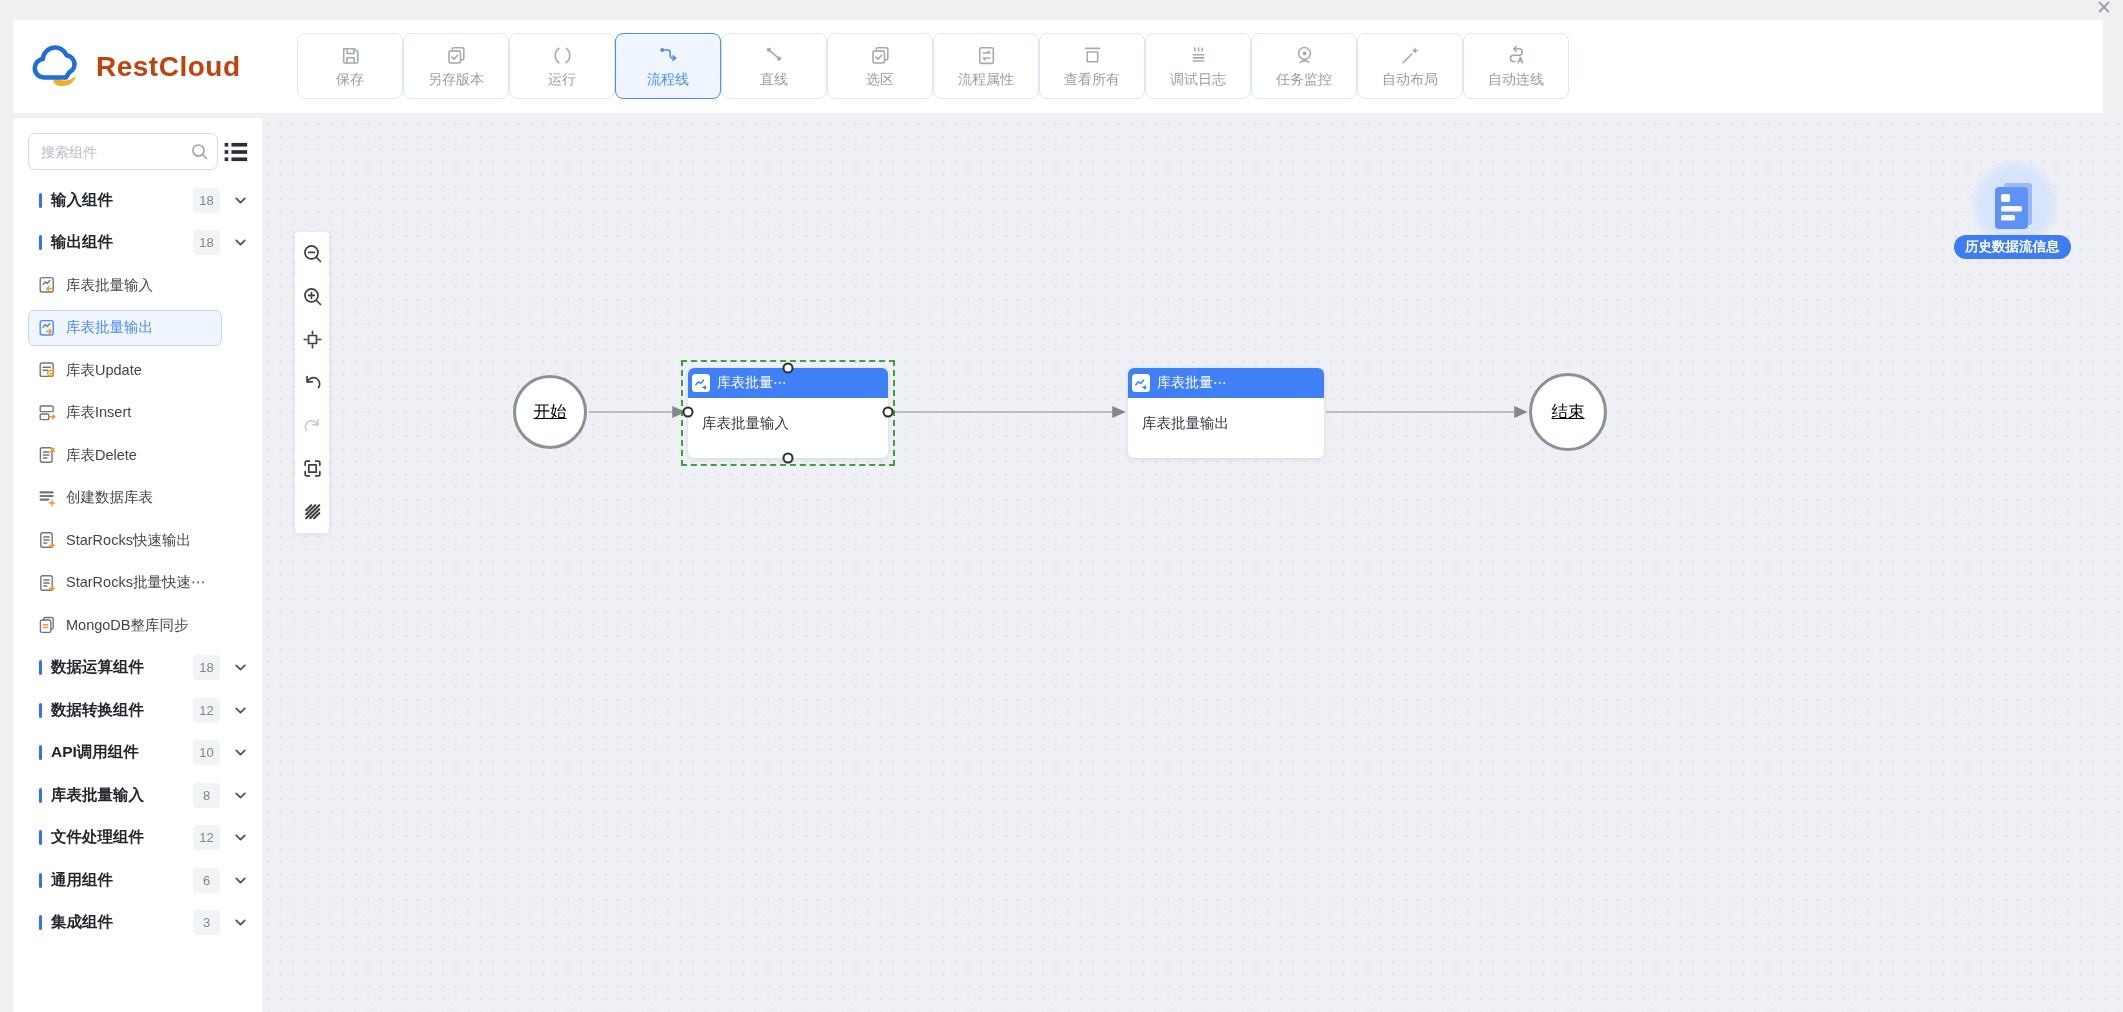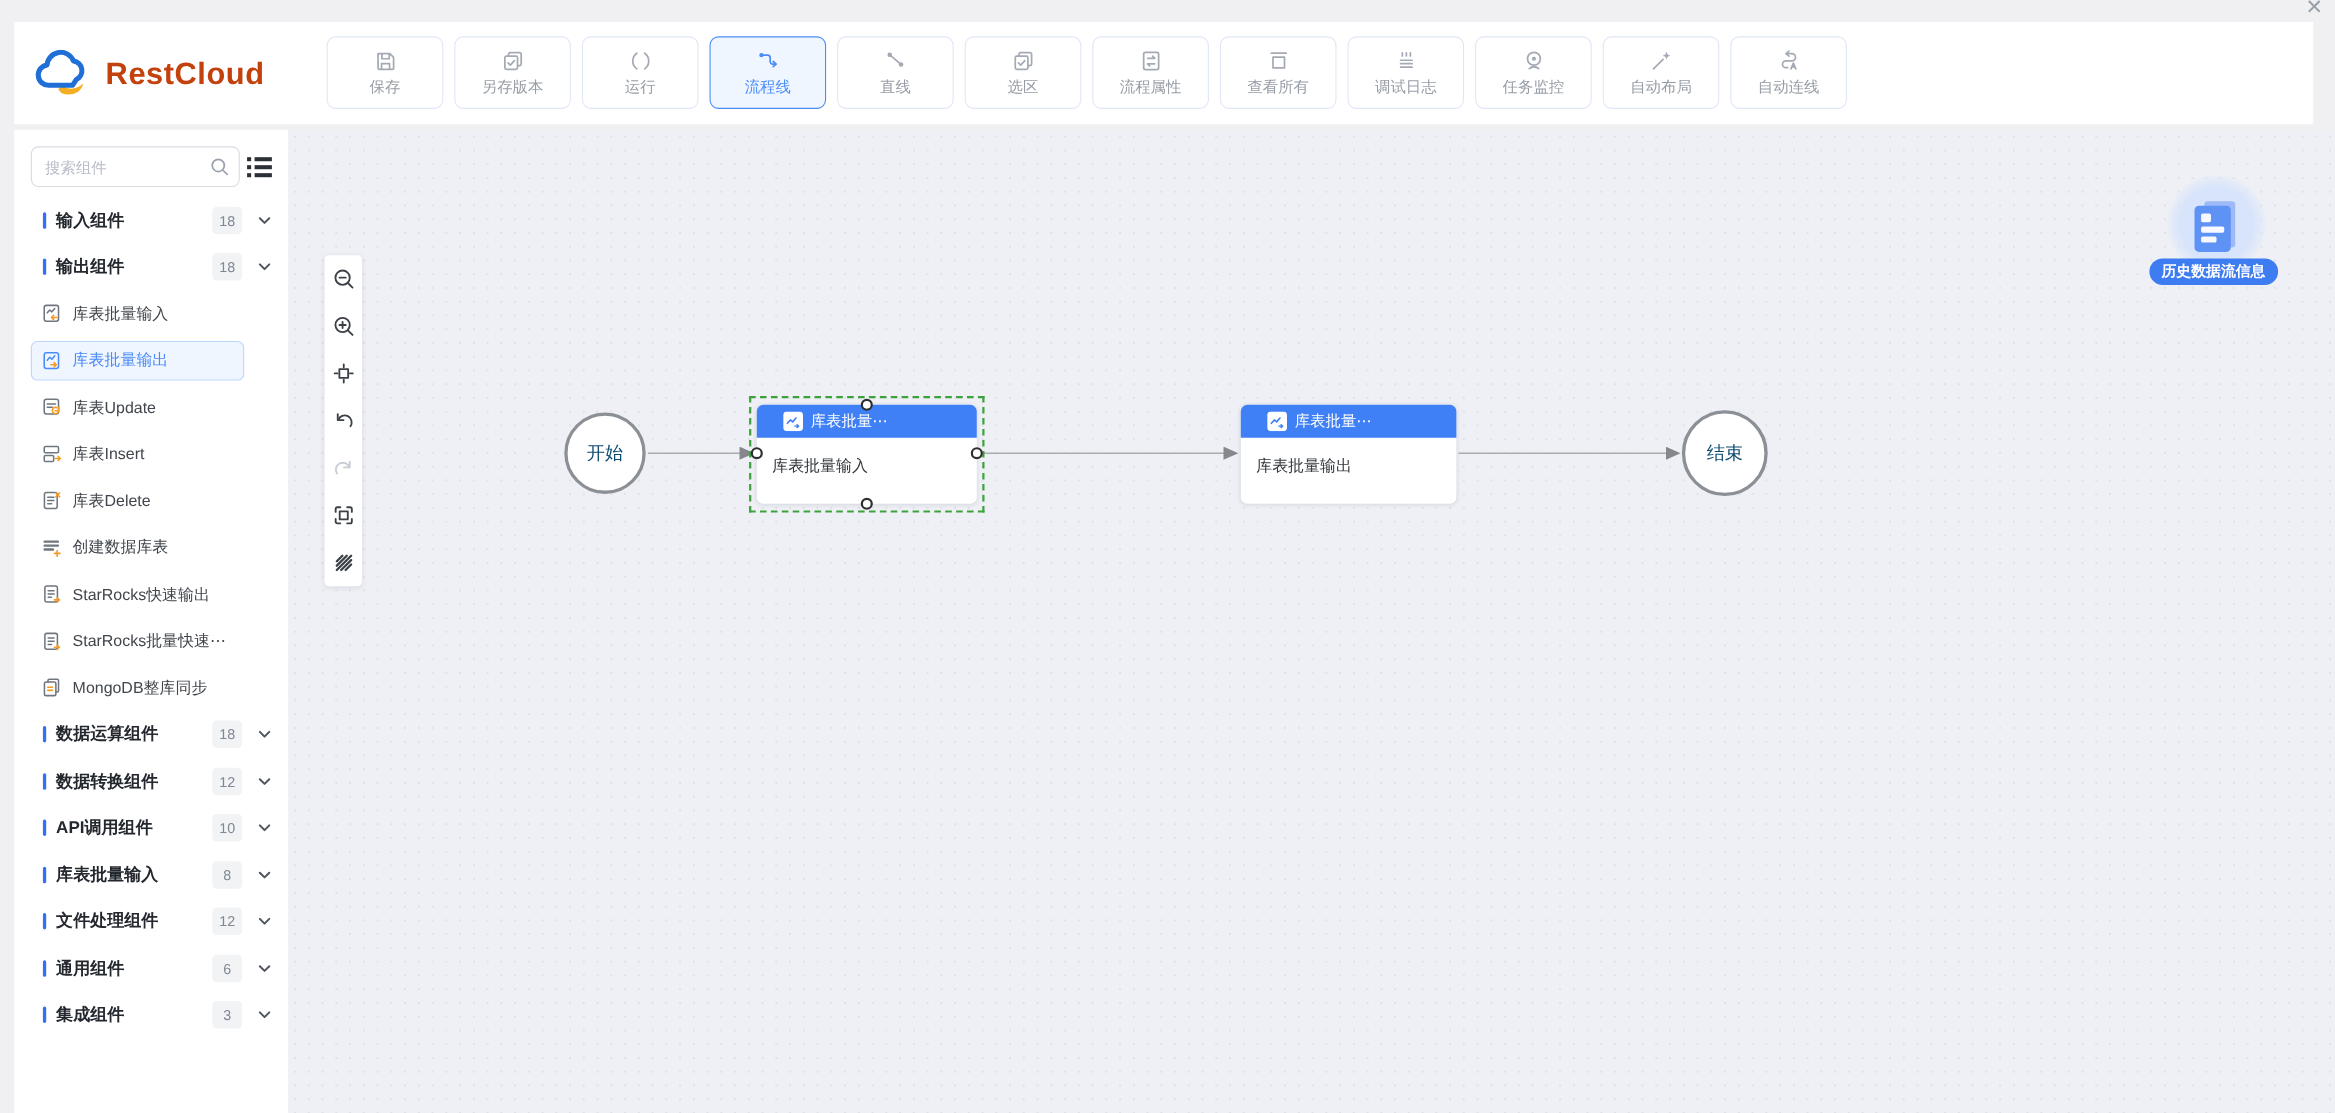--- a/index.html
+++ b/index.html
@@ -3,21 +3,21 @@
 <meta charset="utf-8">
 <style>
   html,body{margin:0;padding:0;background:#f0f0f2;font-family:"Liberation Sans","DejaVu Sans",sans-serif;}
   #app{position:relative;width:2123px;height:1012px;overflow:hidden;background:#f0f0f2;}
 
   
   .close-icon{position:absolute;left:2096px;top:-2px;font-size:19px;color:#9aa0a7;cursor:pointer;line-height:20px;}
   .header{position:absolute;left:13px;top:20px;width:2090px;height:93px;background:#ffffff;}
   .brand{position:absolute;left:17px;top:0;height:93px;display:flex;align-items:center;gap:14px;}
   .brand-name{font-size:28px;font-weight:bold;color:#c2410c;letter-spacing:0.5px;}
-  .toolbar{position:absolute;left:284px;top:13px;display:flex;gap:10px;}
+  .toolbar{position:absolute;left:284px;top:13px;display:flex;}
   .tool-btn{width:106px;height:66px;background:#fff;border:1px solid #dfe7f6;border-radius:8px;
     display:flex;flex-direction:column;align-items:center;justify-content:center;gap:3px;
     color:#979da6;font-size:14px;cursor:pointer;box-sizing:border-box;}
   .tool-btn .icn{color:#a4aab3;height:24px;display:flex;align-items:center;}
   .tool-btn.active{background:#f0f6ff;border-color:#4b8df8;color:#4b8df8;}
   .tool-btn.active .icn{color:#4b8df8;}
   .icn{display:inline-flex;align-items:center;justify-content:center;}
 
   
   .sidebar{position:absolute;left:13px;top:118px;width:249px;bottom:0;background:#fff;}
@@ -47,25 +47,25 @@
 
   
   .canvas{position:absolute;left:262px;top:118px;right:0;bottom:0;background:#eef0f5;
     background-image:radial-gradient(circle,#e0e1e7 1.2px,transparent 1.4px);background-size:12.5px 12.5px;}
   .palette{position:absolute;left:33px;top:114px;width:34px;background:#fff;border-radius:4px;
     box-shadow:0 1px 5px rgba(40,60,90,.10);display:flex;flex-direction:column;align-items:center;}
   .pbtn{width:34px;height:43px;display:flex;align-items:center;justify-content:center;color:#3c4147;cursor:pointer;}
   .pbtn.disabled{color:#c9cdd4;cursor:default;}
   .edges{position:absolute;left:0;top:0;pointer-events:none;}
   .circle-node{position:absolute;border:3px solid #8b9097;border-radius:50%;background:#fff;
-    display:flex;align-items:center;justify-content:center;font-size:16.5px;color:#0c4a6e;box-sizing:border-box;}
+    display:flex;align-items:center;justify-content:center;font-size:16.5px;color:#000000;box-sizing:border-box;text-decoration:underline;}
   .flow-node{position:absolute;top:250px;height:90px;border-radius:6px;background:#fff;
     box-shadow:0 1px 4px rgba(60,70,90,.14);box-sizing:border-box;}
   .node-header{height:30px;background:#3f80f6;border-radius:6px 6px 0 0;display:flex;align-items:center;
-    padding:0 24px;gap:7px;color:#fff;font-size:14px;}
+    padding:0 4px;gap:7px;color:#fff;font-size:14px;}
   .node-title{white-space:nowrap;}
   .node-id{font-weight:bold;margin-left:12px;font-size:14.5px;letter-spacing:.3px;margin-top:44px;}
   .node-body{padding:16px 14px 0;font-size:14.5px;color:#33373c;}
   .selection{position:absolute;left:419px;top:242px;width:214px;height:106px;border:2px dashed #3ca23c;box-sizing:border-box;}
   .handle{position:absolute;width:11px;height:11px;background:#fff;border:2px solid #2e2e2e;border-radius:50%;
     transform:translate(-50%,-50%);box-sizing:border-box;}
   .hist{position:absolute;left:1685px;top:38px;width:140px;height:110px;cursor:pointer;}
   .hist-glow{position:absolute;left:23px;top:3px;width:90px;height:90px;border-radius:50%;
     background:radial-gradient(circle,#d7e4fb 0%,#d7e4fb 52%,rgba(215,228,251,0) 74%);}
   .hist-iconwrap{position:absolute;left:41px;top:25px;}

